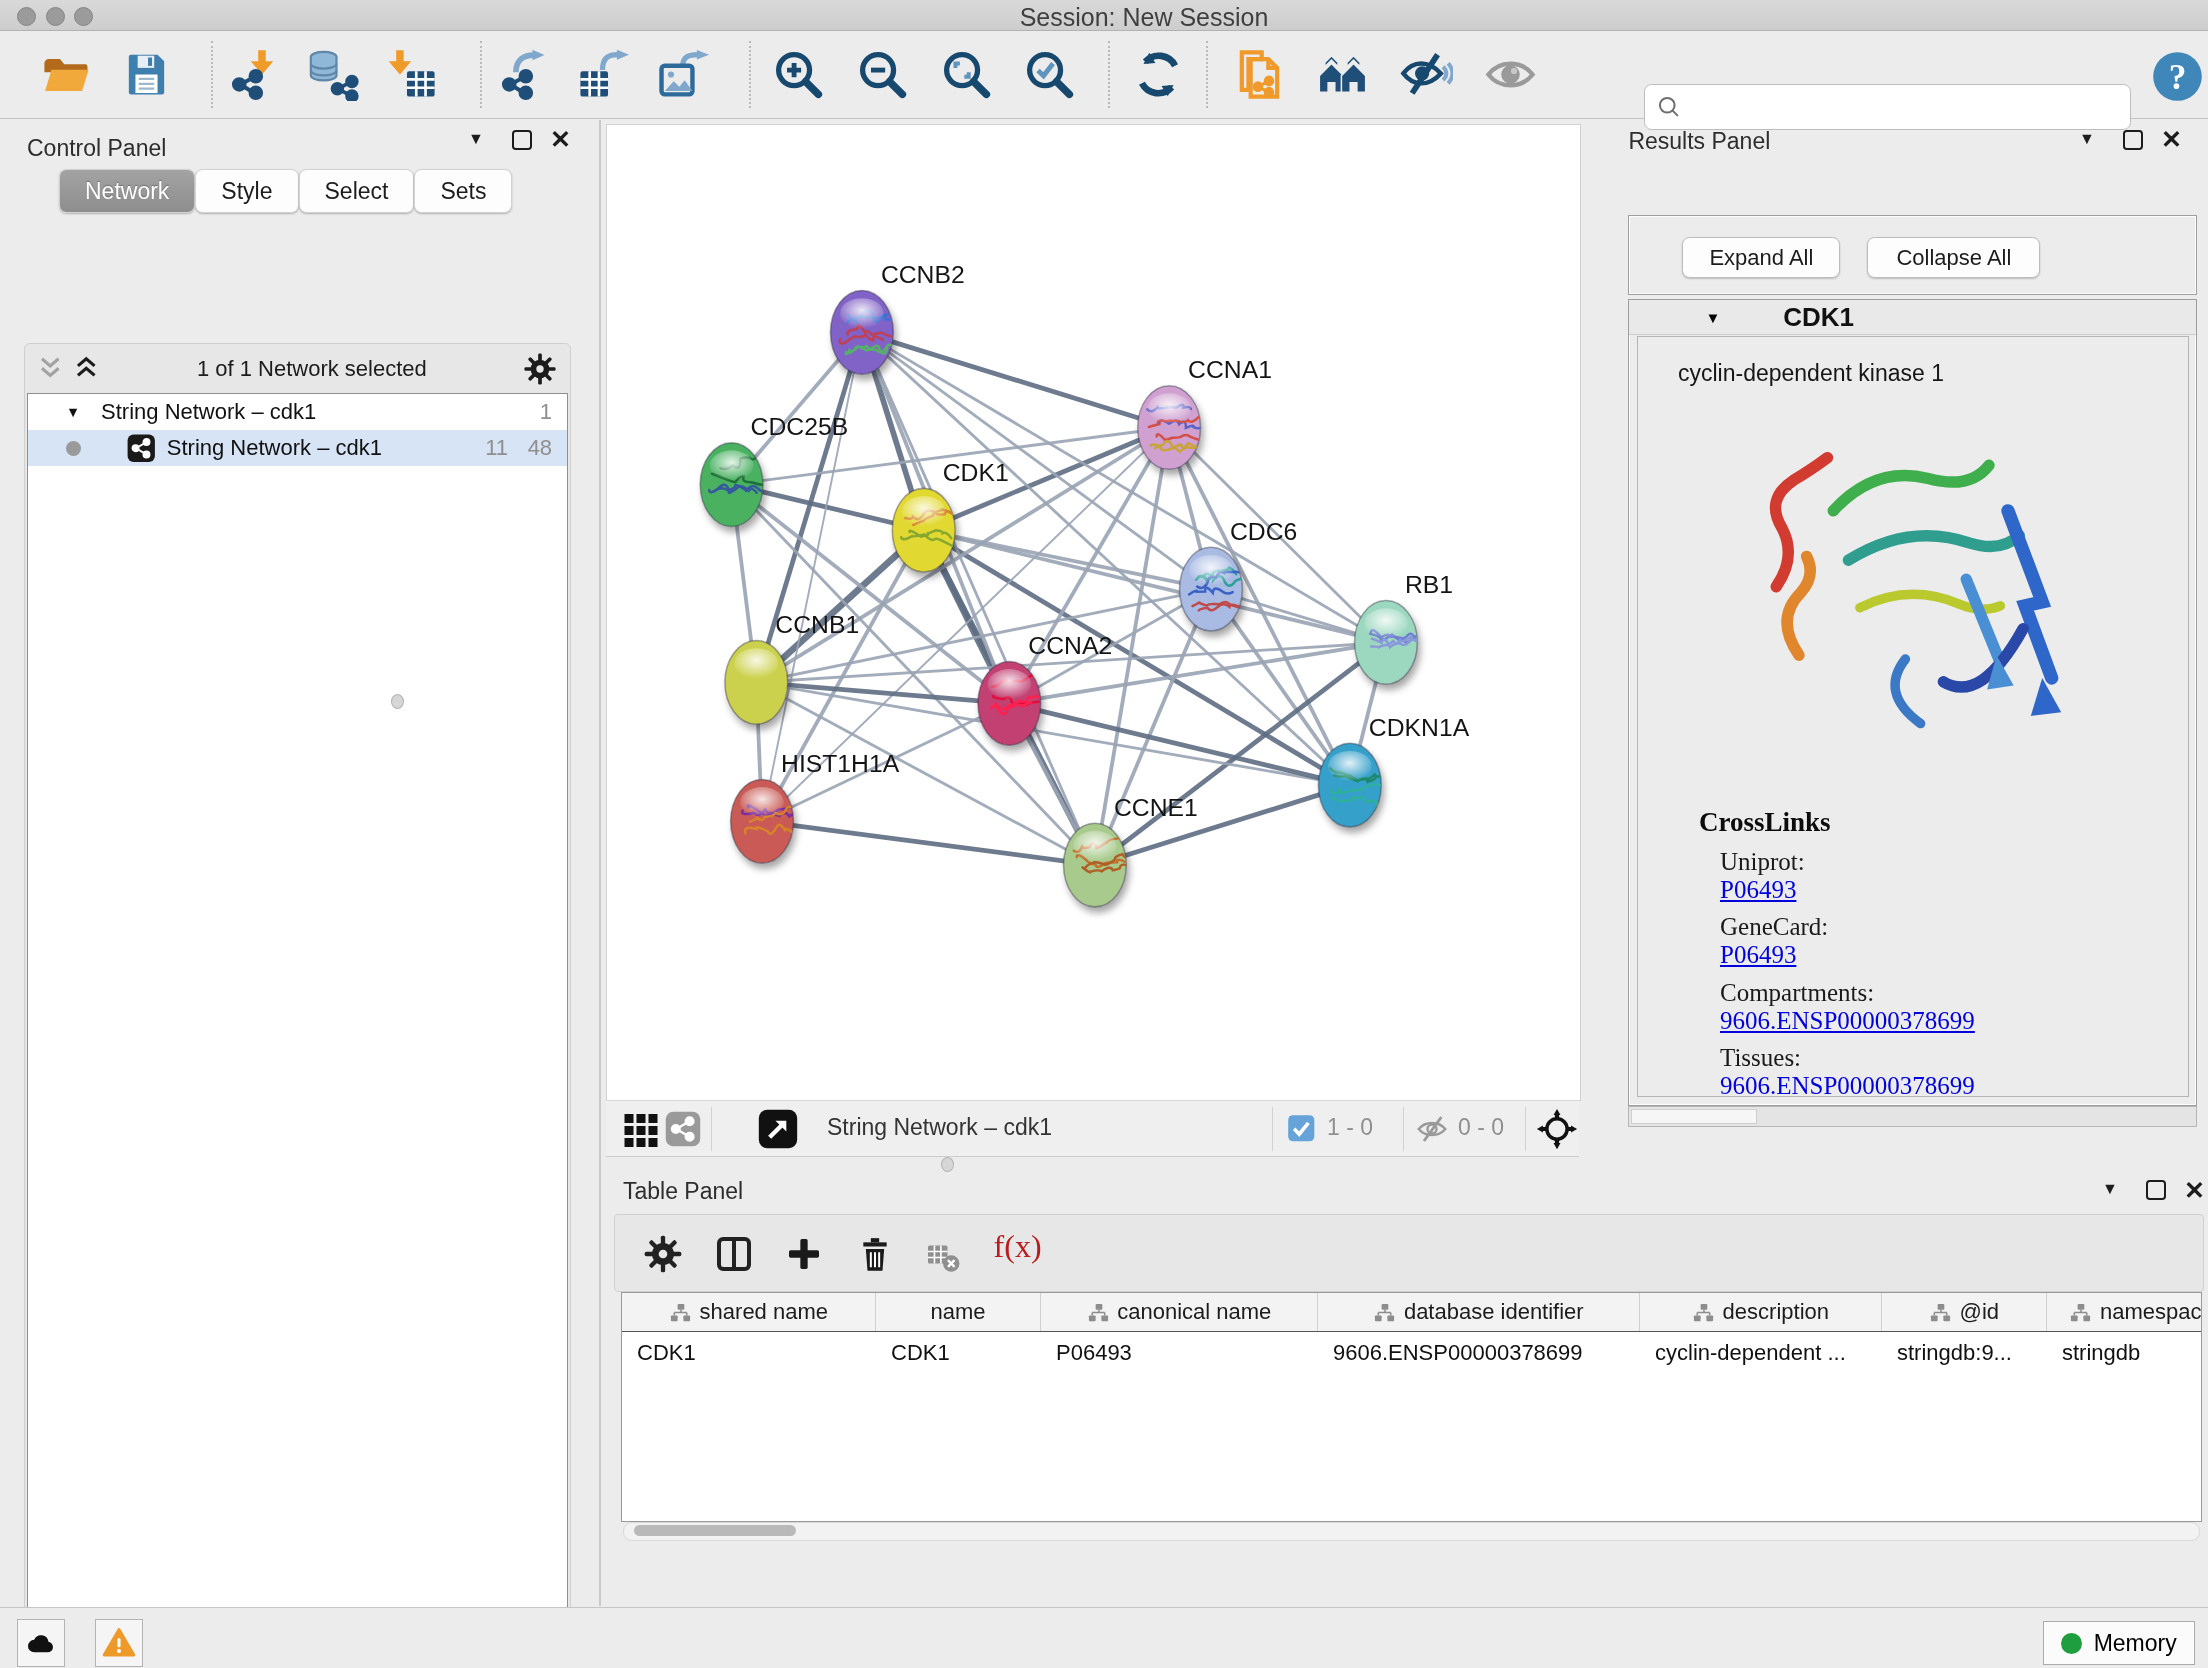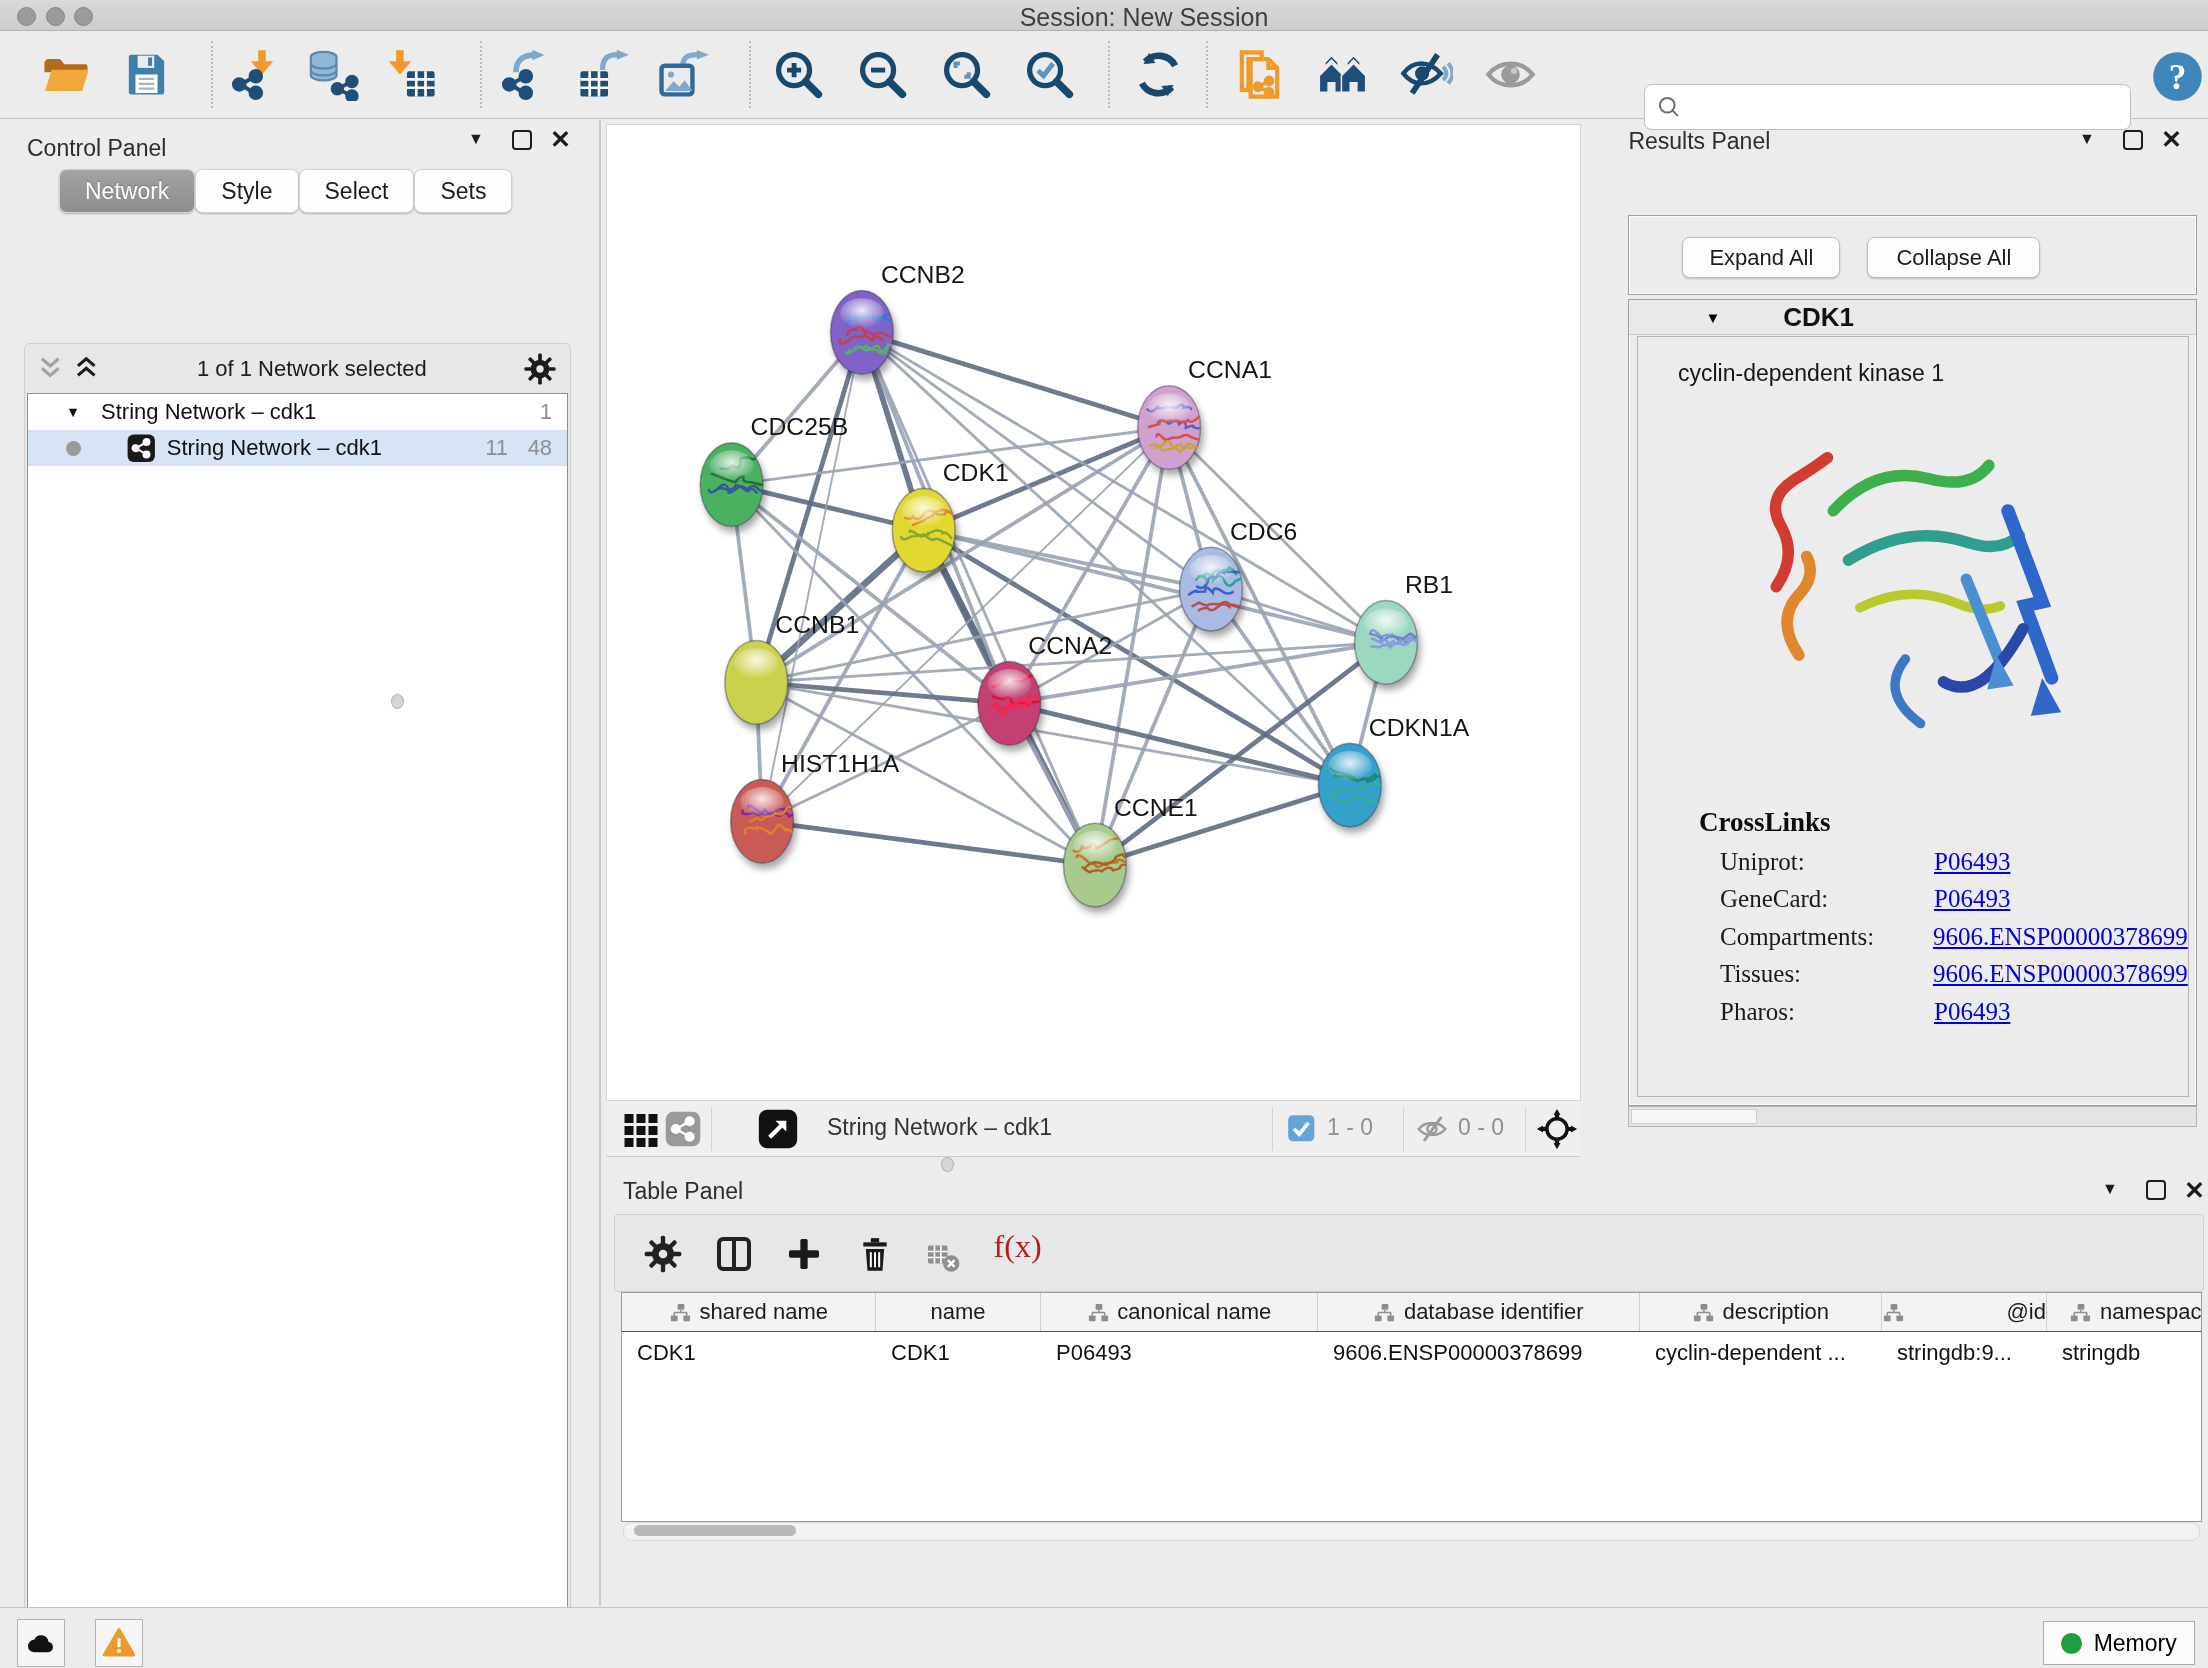--- a/index.html
+++ b/index.html
@@ -36,21 +36,21 @@
   #graph-svg text{font-family:"Liberation Sans",sans-serif;}
   #net-toolbar{left:606px;top:1100px;width:973px;height:55px;background:#efefef;border-top:1px solid #d8d8d8;border-bottom:1px solid #cccccc;}
   .nt-sep{position:absolute;top:5.7px;height:44px;border-left:1px solid #d2d2d2;}
   .gray-txt{color:#8f8f8f;font-size:23px;}
   .split-dot{position:absolute;width:11.4px;height:13.3px;border-radius:50%;background:#d6d6d6;border:1px solid #b3b3b3;}
   
   .rp-box{background:#ececec;border:1px solid #9e9e9e;box-shadow:inset 0 0 0 1px #fdfdfd;}
   .btn{display:inline-block;background:#fdfdfd;border:1px solid #bcbcbc;border-radius:7.6px;font-size:22px;color:#1c1c1c;text-align:center;padding:6.7px 0;box-shadow:0 1px 1.9px rgba(0,0,0,.2);cursor:pointer;}
   #rp-inner{position:absolute;left:7.6px;top:36px;right:7.6px;bottom:7.6px;background:#ececec;border:1px solid #b5b5b5;overflow:hidden;}
   .serif{font-family:"Liberation Serif",serif;}
-  .cl-row{display:flex;margin:9.5px 0 9.5px 82px;font-size:25px;}
+  .cl-row{display:flex;margin:9.5px 0 9.5px 82px;font-size:25px;flex-direction:column;}
   .cl-label{width:214px;color:#1a1a1a;}
   .cl-link{color:#0000dd;text-decoration:underline;cursor:pointer;}
   
   #tbl-box{left:621px;top:1292px;width:1579px;height:228px;background:#fff;border:1px solid #9a9a9a;overflow:hidden;}
   #table-header{display:flex;height:38px;background:#f3f3f3;border-bottom:1.9px solid #555;}
   .th{display:flex;align-items:center;justify-content:center;gap:7.6px;font-size:22px;color:#1c1c1c;border-right:1px solid #d0d0d0;box-sizing:border-box;flex:none;overflow:hidden;white-space:nowrap;}
   .tree-ic{width:23px;height:23px;flex:none;}
   .tr{display:flex;height:42px;}
   .td{display:flex;align-items:center;font-size:22px;color:#111;padding-left:15px;box-sizing:border-box;flex:none;overflow:hidden;white-space:nowrap;}
   #hscroll{left:623px;top:1522px;width:1575px;height:17px;background:#f2f2f2;border:1px solid #d8d8d8;border-radius:8.6px;}
@@ -722,21 +722,21 @@
             <svg class="tree-ic" viewBox="0 0 24 24">
               <g fill="#8d8d8d">
                 <rect x="9" y="3" width="7" height="6" rx="1"></rect>
                 <rect x="2" y="15" width="7" height="6" rx="1"></rect>
                 <rect x="15" y="15" width="7" height="6" rx="1"></rect>
               </g>
               <path d="M12.5 9v3M5.5 12v3M18.5 12v3M5.5 12h13" stroke="#8d8d8d" stroke-width="1.6" fill="none"></path>
             </svg>
             <span>description</span>
           </div>
-          <div class="th" style="width: 165px; justify-content: space-between;">
+          <div class="th" style="width: 165px;">
             <svg class="tree-ic" viewBox="0 0 24 24">
               <g fill="#8d8d8d">
                 <rect x="9" y="3" width="7" height="6" rx="1"></rect>
                 <rect x="2" y="15" width="7" height="6" rx="1"></rect>
                 <rect x="15" y="15" width="7" height="6" rx="1"></rect>
               </g>
               <path d="M12.5 9v3M5.5 12v3M18.5 12v3M5.5 12h13" stroke="#8d8d8d" stroke-width="1.6" fill="none"></path>
             </svg>
             <span>@id</span>
           </div>

